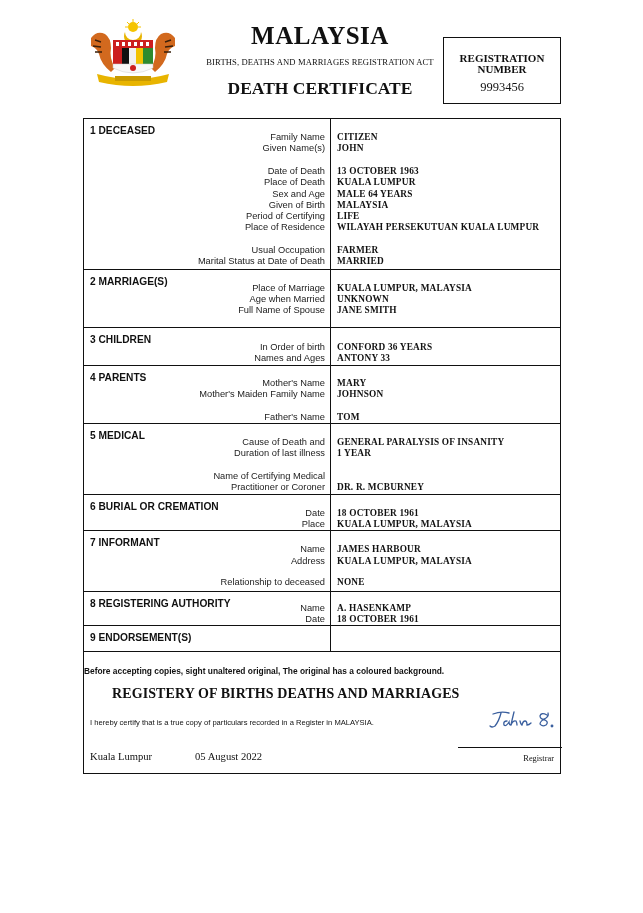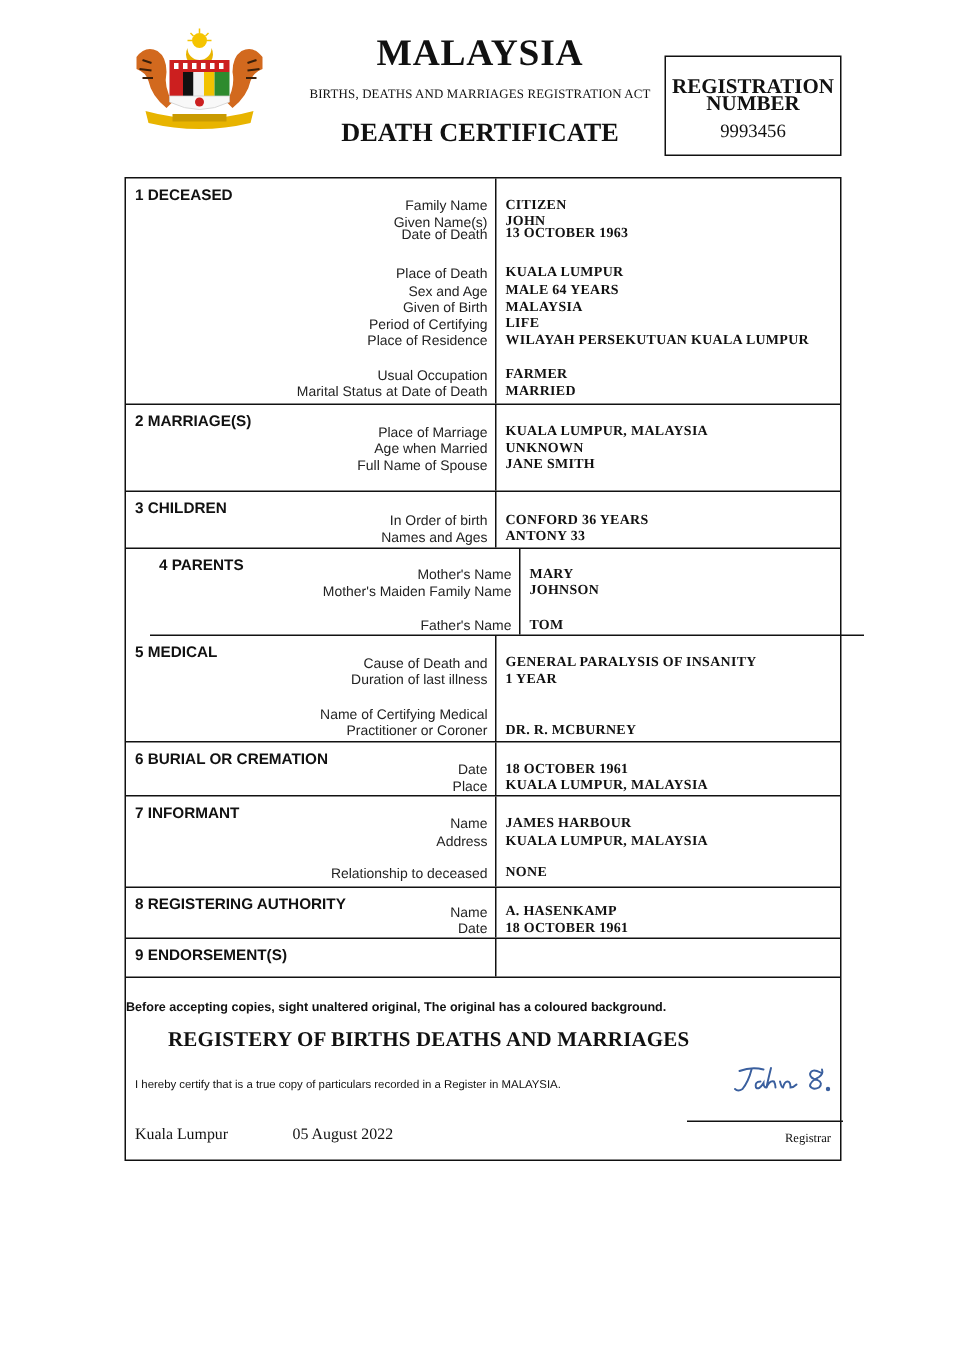--- a/index.html
+++ b/index.html
@@ -9,21 +9,21 @@
   .emblem { position: absolute; left: 87px; top: 18px; width: 92px; height: 70px; }
 
   .title { position: absolute; left: 200px; width: 240px; text-align: center;
            font-family: "Liberation Serif", serif; font-weight: bold; color: #111; }
   .title-country { top: 22px; font-size: 25px; letter-spacing: 0.5px; }
   .title-act { top: 57px; font-size: 8.6px; font-weight: normal; letter-spacing: 0.1px; left: 190px; width: 260px; }
   .title-doc { top: 78px; font-size: 17.5px; }
 
   .reg-box { position: absolute; left: 443px; top: 37px; width: 118px; height: 67px;
              border: 1.3px solid #111; text-align: center; font-family: "Liberation Serif", serif; }
-  .reg-label { margin-top: 15px; font-size: 14px; font-weight: bold; line-height: 11px; }
+  .reg-label { margin-top: 15px; font-size: 11px; font-weight: bold; line-height: 11px; }
   .reg-num { margin-top: 5px; font-size: 12.5px; }
 
   .cert { position: absolute; left: 83px; top: 118px; width: 478px; height: 656px;
           border: 1.3px solid #111; }
   .section { position: absolute; left: 0; width: 100%; border-bottom: 1.2px solid #111; }
   .section .divider { position: absolute; left: 246px; top: 0; bottom: 0; border-left: 1.2px solid #111; }
   .sec-title { position: absolute; left: 6px; top: 6px; font-family: "Liberation Sans", sans-serif;
                font-size: 10.2px; font-weight: bold; }
   .row { position: absolute; left: 0; width: 100%; height: 11px; }
   .lbl { position: absolute; right: 235px; font-family: "Liberation Sans", sans-serif; font-size: 9.3px;
@@ -105,21 +105,21 @@
     <div class="divider"></div>
     <div class="sec-title">1 DECEASED</div>
     <div class="row" style="top:13px">
         <span class="lbl">Family Name</span>
         <span class="val">CITIZEN</span>
       </div>
     <div class="row" style="top:24px">
         <span class="lbl">Given Name(s)</span>
         <span class="val">JOHN</span>
       </div>
-    <div class="row" style="top:32px">
+    <div class="row" style="top:47px">
         <span class="lbl">Date of Death</span>
         <span class="val">13 OCTOBER 1963</span>
       </div>
     <div class="row" style="top:58px">
         <span class="lbl">Place of Death</span>
         <span class="val">KUALA LUMPUR</span>
       </div>
     <div class="row" style="top:70px">
         <span class="lbl">Sex and Age</span>
         <span class="val">MALE 64 YEARS</span>
@@ -169,21 +169,21 @@
     <div class="row" style="top:14px">
         <span class="lbl">In Order of birth</span>
         <span class="val">CONFORD 36 YEARS</span>
       </div>
     <div class="row" style="top:25px">
         <span class="lbl">Names and Ages</span>
         <span class="val">ANTONY 33</span>
       </div>
   </div>
 
-  <div class="section" style="top:247px;height:58px;margin-left:16px;">
+  <div class="section" style="top:247px;height:58px;">
     <div class="divider"></div>
     <div class="sec-title">4 PARENTS</div>
     <div class="row" style="top:23px">
         <span class="lbl">Mother's Maiden Family Name</span>
         <span class="val">JOHNSON</span>
       </div>
     <div class="row" style="top:12px">
         <span class="lbl">Mother's Name</span>
         <span class="val">MARY</span>
       </div>

